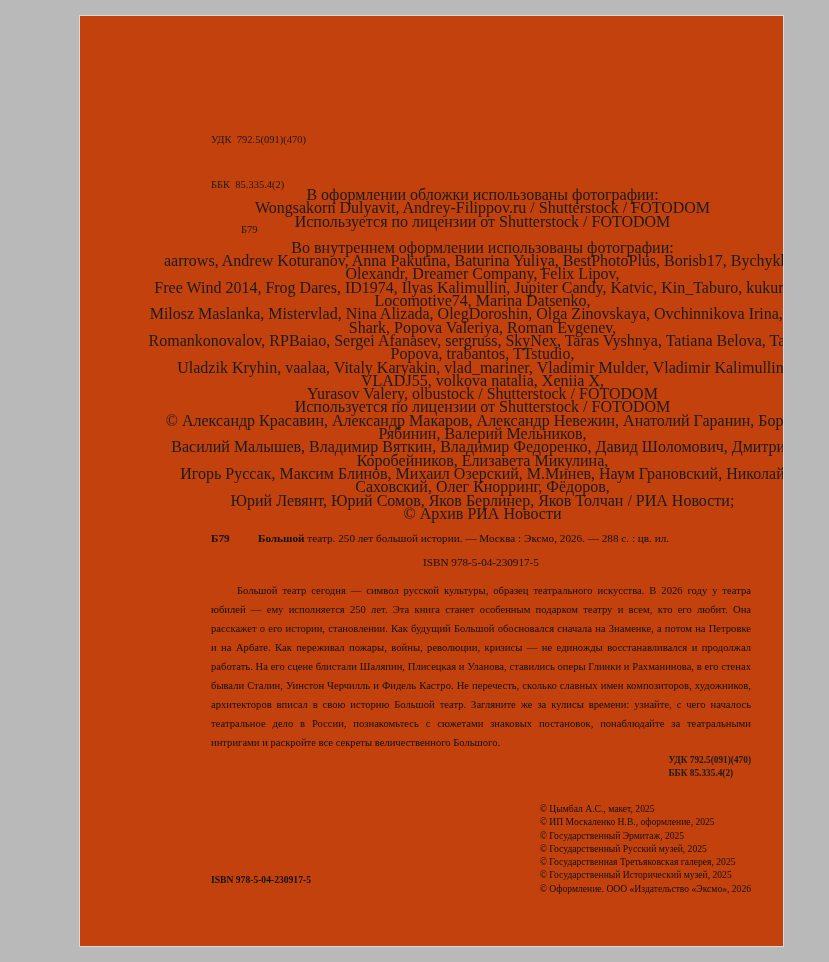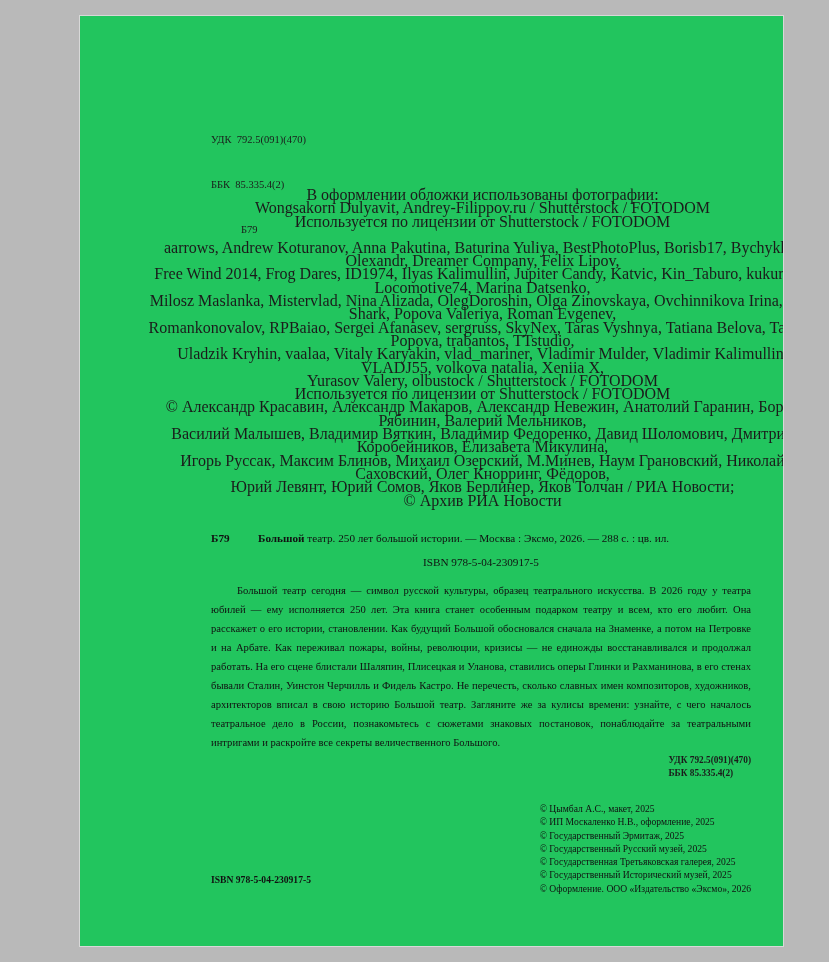--- a/index.html
+++ b/index.html
@@ -12,21 +12,21 @@
     height: 962px;
     display: flex;
     align-items: center;
     justify-content: center;
     font-family: "Liberation Serif", serif;
   }
   .page {
     position: relative;
     width: 703px;
     height: 930px;
-    background: #22c55e;
+    background: #c2410c;
     box-shadow: 0 0 0 1px #d8d8d8;
     overflow: hidden;
     margin-left: 34px;
   }
   .inner {
     position: absolute;
     left: 0;
     top: 0;
     width: 797px;
     height: 930px;
@@ -145,20 +145,21 @@
       <span class="line class-line-3">Б79</span>
     </div>
 
     <div class="credits">
       <p>В оформлении обложки использованы фотографии:</p>
       <p>Wongsakorn Dulyavit, Andrey-Filippov.ru / Shutterstock / FOTODOM</p>
       <p>Используется по лицензии от Shutterstock / FOTODOM</p>
 
       <div class="gap"></div>
 
+      <p>Во внутреннем оформлении использованы фотографии:</p>
       <p>aarrows, Andrew Koturanov, Anna Pakutina, Baturina Yuliya, BestPhotoPlus, Borisb17, Bychykhin Olexandr, Dreamer Company, Felix Lipov,</p>
       <p>Free Wind 2014, Frog Dares, ID1974, Ilyas Kalimullin, Jupiter Candy, Katvic, Kin_Taburo, kukuruxa, Locomotive74, Marina Datsenko,</p>
       <p>Milosz Maslanka, Mistervlad, Nina Alizada, OlegDoroshin, Olga Zinovskaya, Ovchinnikova Irina, Paul Shark, Popova Valeriya, Roman Evgenev,</p>
       <p>Romankonovalov, RPBaiao, Sergei Afanasev, sergruss, SkyNex, Taras Vyshnya, Tatiana Belova, Tatiana Popova, trabantos, TTstudio,</p>
       <p>Uladzik Kryhin, vaalaa, Vitaly Karyakin, vlad_mariner, Vladimir Mulder, Vladimir Kalimullin, VLADJ55, volkova natalia, Xeniia X,</p>
       <p>Yurasov Valery, olbustock / Shutterstock / FOTODOM</p>
       <p>Используется по лицензии от Shutterstock / FOTODOM</p>
 
       <p>© Александр Красавин, Александр Макаров, Александр Невежин, Анатолий Гаранин, Борис Рябинин, Валерий Мельников,</p>
       <p>Василий Малышев, Владимир Вяткин, Владимир Федоренко, Давид Шоломович, Дмитрий Коробейников, Елизавета Микулина,</p>

